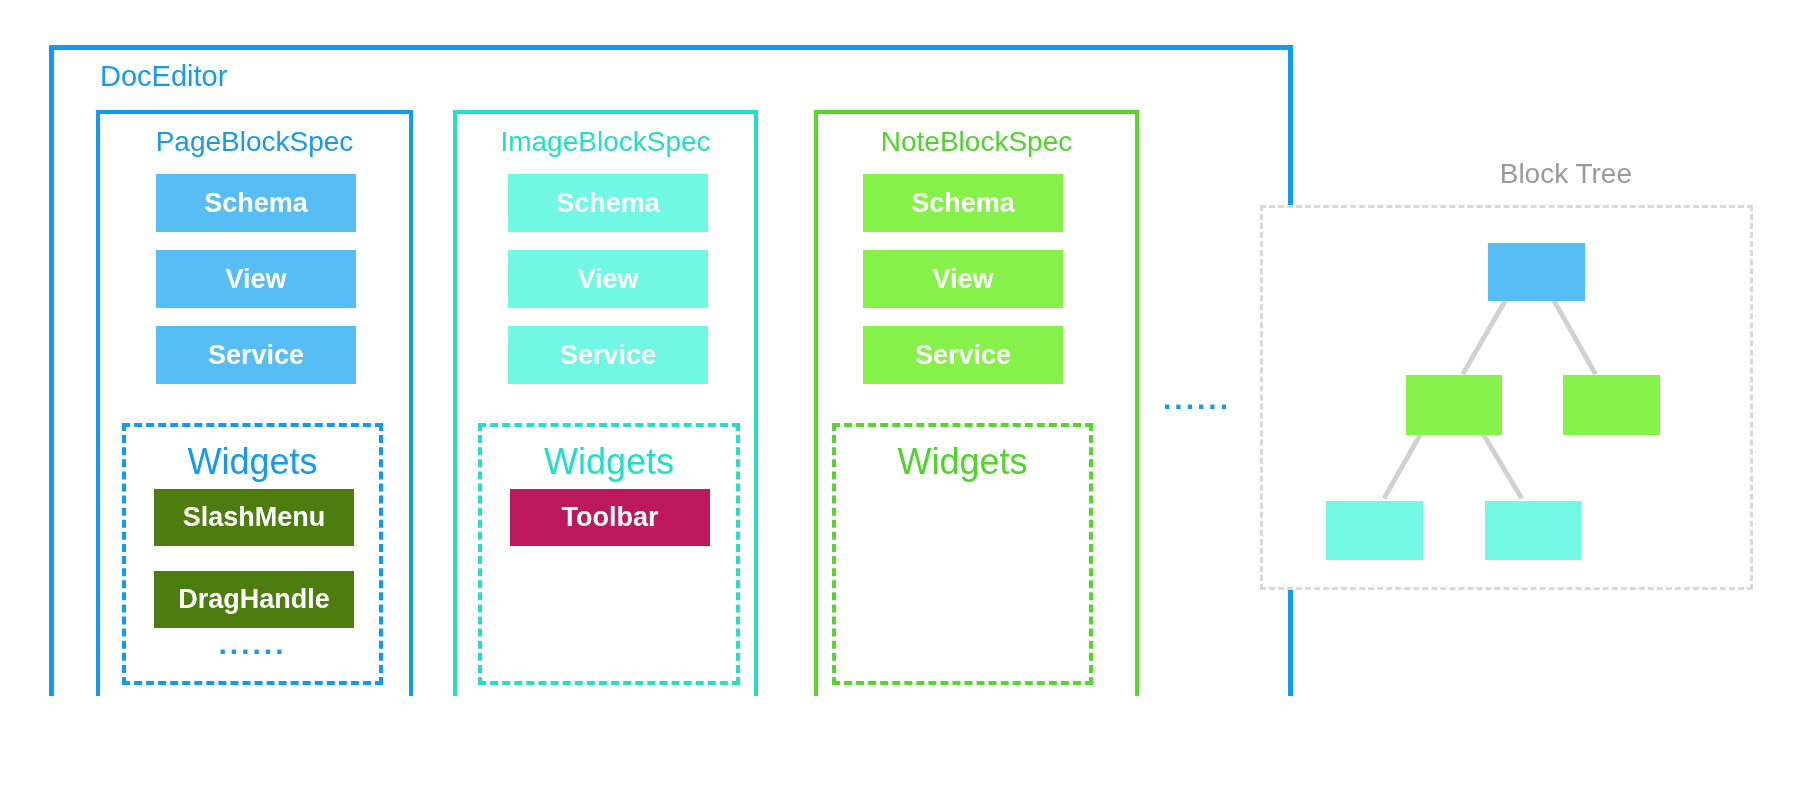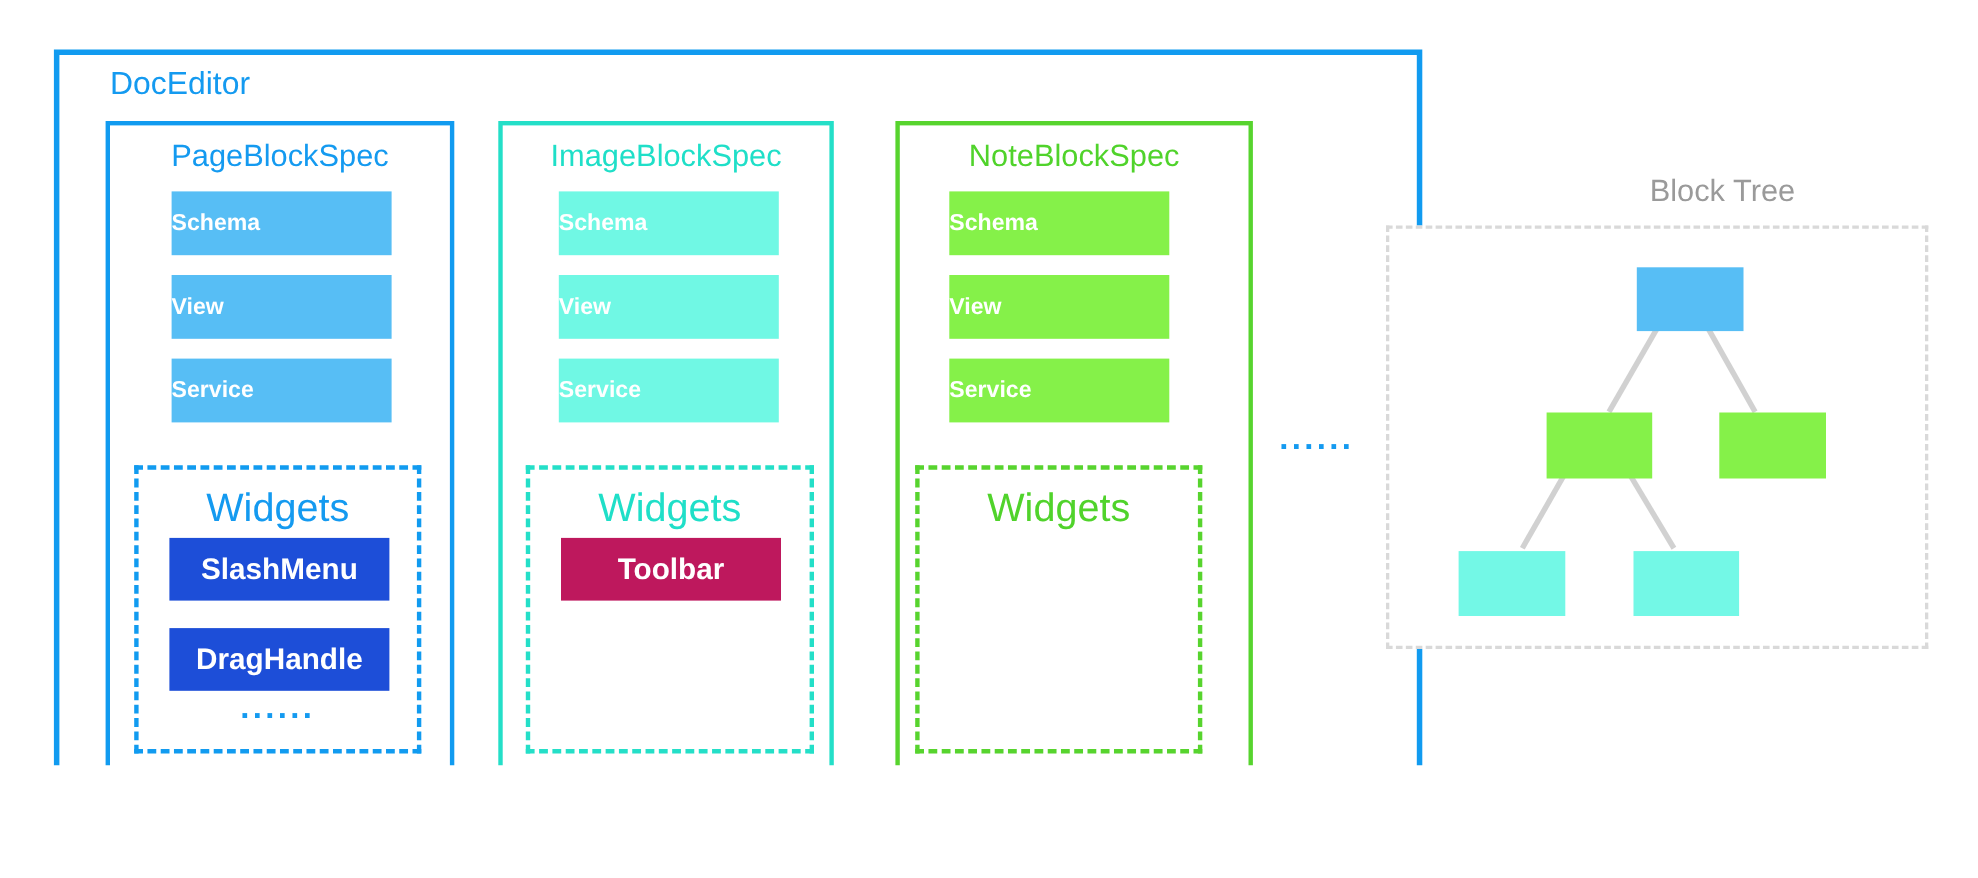--- a/index.html
+++ b/index.html
@@ -13,39 +13,39 @@
   .doc-editor-title{position:absolute;left:100px;top:60px;font-size:29px;color:#149af0;}
   
   .spec-col{position:absolute;top:110px;height:603px;box-sizing:border-box;border:4px solid;}
   .col-page{left:96px;width:317px;border-color:#119bf0;}
   .col-image{left:453px;width:305px;border-color:#24dfc8;}
   .col-note{left:814px;width:325px;border-color:#57d42e;}
   .spec-title{position:absolute;top:12px;left:0;width:100%;text-align:center;font-size:28px;}
   .col-page .spec-title{color:#149af0;}
   .col-image .spec-title{color:#1fdfc8;}
   .col-note .spec-title{color:#50d32b;}
-  .spec-btn{position:absolute;width:200px;height:58px;line-height:58px;
-    color:#ffffff;font-size:21px;font-weight:bold;}
+  .spec-btn{position:absolute;width:200px;height:58px;line-height:58px;text-align:center;
+    color:#ffffff;font-size:27px;font-weight:bold;}
   .col-page .spec-btn{background:#57bef5;}
   .col-image .spec-btn{background:#70f8e4;}
   .col-note .spec-btn{background:#85f149;}
   .btn-1{top:60px;} .btn-2{top:136px;} .btn-3{top:212px;}
   .col-page .spec-btn{left:56px;} .col-image .spec-btn{left:51px;} .col-note .spec-btn{left:45px;}
   
   .widgets-box{position:absolute;top:309px;height:262px;box-sizing:border-box;border:4px dashed;}
   .col-page .widgets-box{left:22px;width:261px;border-color:#119bf0;}
   .col-image .widgets-box{left:21px;width:262px;border-color:#24dfc8;}
   .col-note .widgets-box{left:14px;width:261px;border-color:#57d42e;}
   .widgets-title{position:absolute;top:14px;left:0;width:100%;text-align:center;font-size:36px;}
   .col-page .widgets-title{color:#149af0;}
   .col-image .widgets-title{color:#1fdfc8;}
   .col-note .widgets-title{color:#50d32b;}
   .widget-btn{position:absolute;left:28px;width:200px;height:57px;line-height:57px;
     text-align:center;color:#ffffff;font-size:27px;font-weight:bold;}
-  .col-page .widget-btn{background:#1d4ed8;}
+  .col-page .widget-btn{background:#4d7c0f;}
   .col-image .widget-btn{background:#be185d;}
   .wbtn-1{top:62px;} .wbtn-2{top:144px;}
   .widgets-ellipsis{position:absolute;top:200px;left:0;width:100%;text-align:center;
     font-size:30px;font-weight:bold;color:#149af0;letter-spacing:3px;}
   
   .more-specs{position:absolute;left:1152px;top:382px;width:90px;text-align:center;
     font-size:30px;font-weight:bold;color:#149af0;letter-spacing:3px;}
   
   .tree-title{position:absolute;left:1380px;top:158px;width:252px;text-align:right;
     font-size:28px;color:#9a9a9a;}

